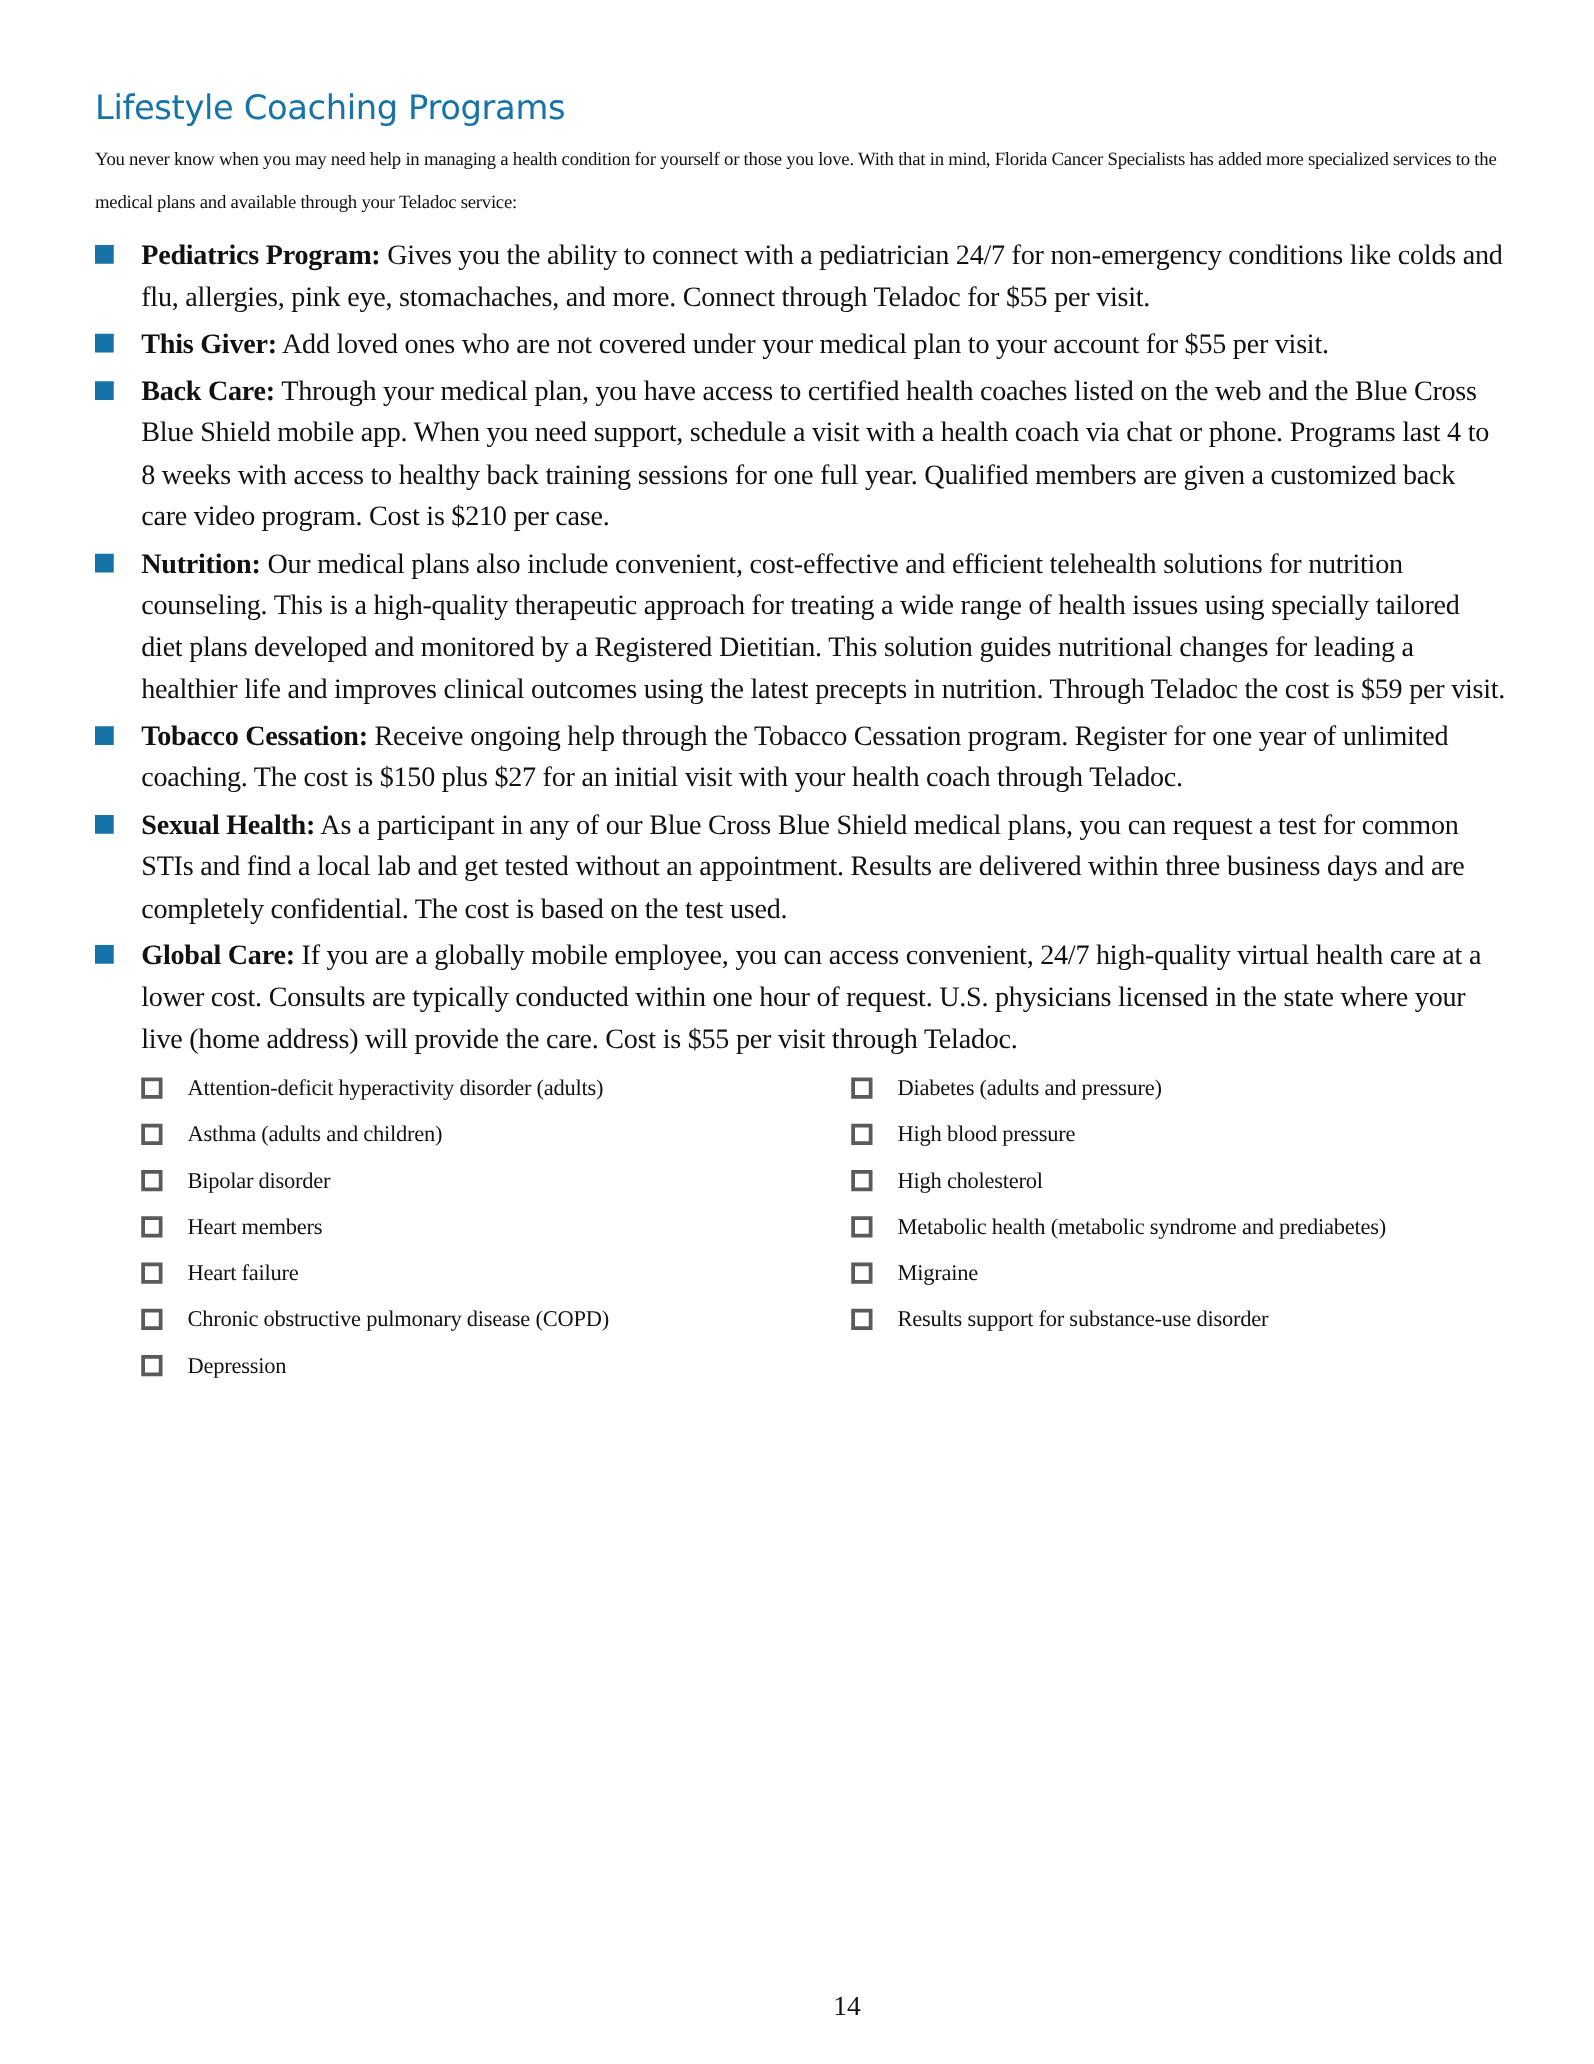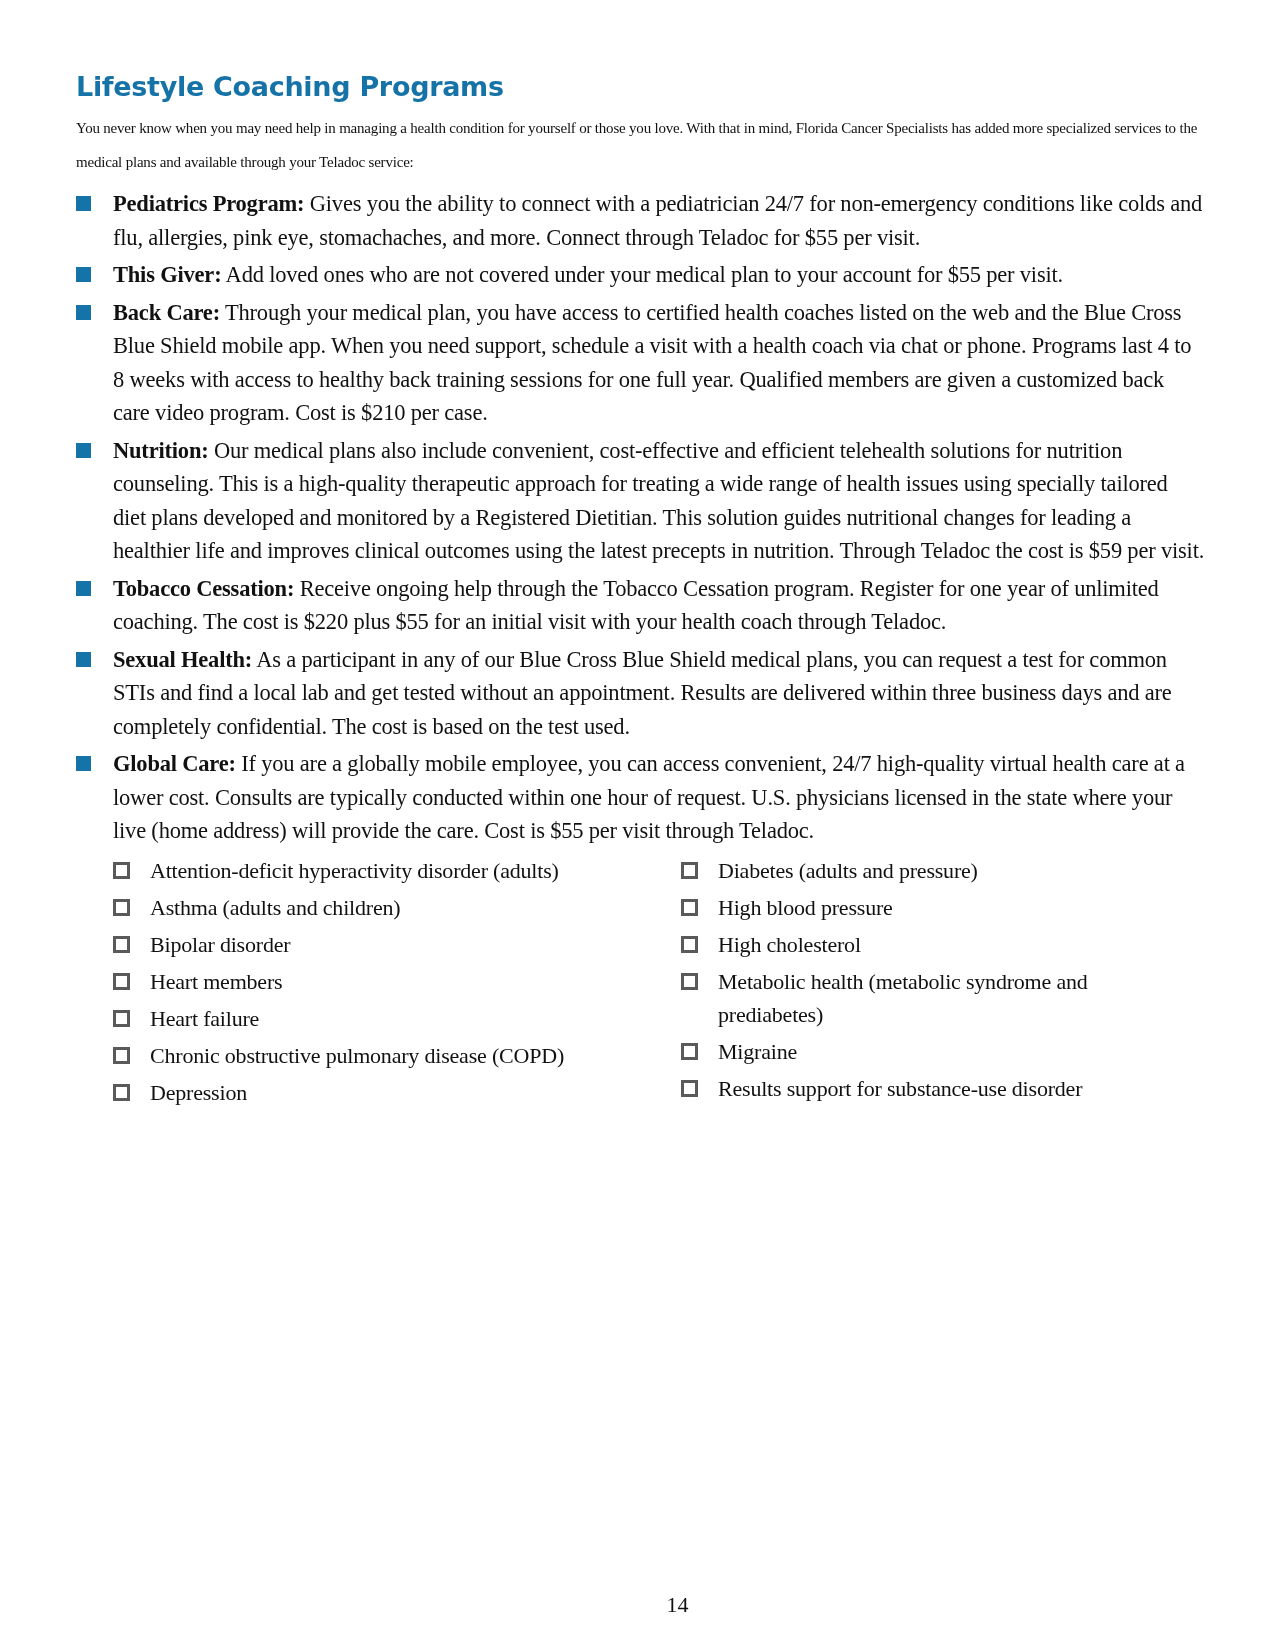--- a/index.html
+++ b/index.html
@@ -5,21 +5,21 @@
     html, body { margin: 0; padding: 0; background: #ffffff; }
     body {
       width: 1275px; height: 1651px; position: relative; overflow: hidden;
       font-family: "Liberation Serif", "DejaVu Serif", serif;
       color: #111111;
     }
     .page { position: absolute; left: 76px; top: 68px; width: 1130px; }
     h1.title {
       margin: 0 0 6px 0;
       font-family: "DejaVu Sans", "Liberation Sans", sans-serif;
-      font-weight: bold;
+      font-weight: normal;
       font-size: 27px;
       letter-spacing: -0.3px;
       color: #1673a8;
       line-height: 38px;
     }
     p.intro {
       margin: 0 0 8px 0;
       font-size: 15px;
       line-height: 33.5px;
       letter-spacing: -0.2px;
@@ -44,21 +44,21 @@
       display: flex;
       margin-top: 6px;
       padding-left: 37px;
     }
     .services ul { list-style: none; margin: 0; padding: 0; }
     .services ul.col-left { width: 568px; }
     .services ul.col-right { width: 480px; }
     .services li {
       position: relative;
       padding-left: 37px;
-      font-size: 22px;
+      font-size: 18px;
       line-height: 33px;
       margin-bottom: 4px;
       letter-spacing: -0.2px;
     }
     .services li .box {
       position: absolute; left: 0; top: 8px;
       width: 11px; height: 11px;
       border: 3px solid #5a5a5a;
       background: #ffffff;
       display: block;
@@ -90,21 +90,21 @@
     <li>
       <span class="bullet"></span>
       <b>Back Care:</b><span> Through your medical plan, you have access to certified health coaches listed on the web and the Blue Cross Blue Shield mobile app. When you need support, schedule a visit with a health coach via chat or phone. Programs last 4 to 8 weeks with access to healthy back training sessions for one full year. Qualified members are given a customized back care video program. Cost is $210 per case.</span>
     </li>
     <li>
       <span class="bullet"></span>
       <b>Nutrition:</b><span> Our medical plans also include convenient, cost-effective and efficient telehealth solutions for nutrition counseling. This is a high-quality therapeutic approach for treating a wide range of health issues using specially tailored diet plans developed and monitored by a Registered Dietitian. This solution guides nutritional changes for leading a healthier life and improves clinical outcomes using the latest precepts in nutrition. Through Teladoc the cost is $59 per visit.</span>
     </li>
     <li>
       <span class="bullet"></span>
-      <b>Tobacco Cessation:</b><span> Receive ongoing help through the Tobacco Cessation program. Register for one year of unlimited coaching. The cost is $220 plus $55 for an initial visit with your health coach through Teladoc.</span>
+      <b>Tobacco Cessation:</b><span> Receive ongoing help through the Tobacco Cessation program. Register for one year of unlimited coaching. The cost is $150 plus $27 for an initial visit with your health coach through Teladoc.</span>
     </li>
     <li>
       <span class="bullet"></span>
       <b>Sexual Health:</b><span> As a participant in any of our Blue Cross Blue Shield medical plans, you can request a test for common STIs and find a local lab and get tested without an appointment. Results are delivered within three business days and are completely confidential. The cost is based on the test used.</span>
     </li>
     <li>
       <span class="bullet"></span>
       <b>Global Care:</b><span> If you are a globally mobile employee, you can access convenient, 24/7 high-quality virtual health care at a lower cost. Consults are typically conducted within one hour of request. U.S. physicians licensed in the state where your live (home address) will provide the care. Cost is $55 per visit through Teladoc.</span>
     </li>
   </ul>

